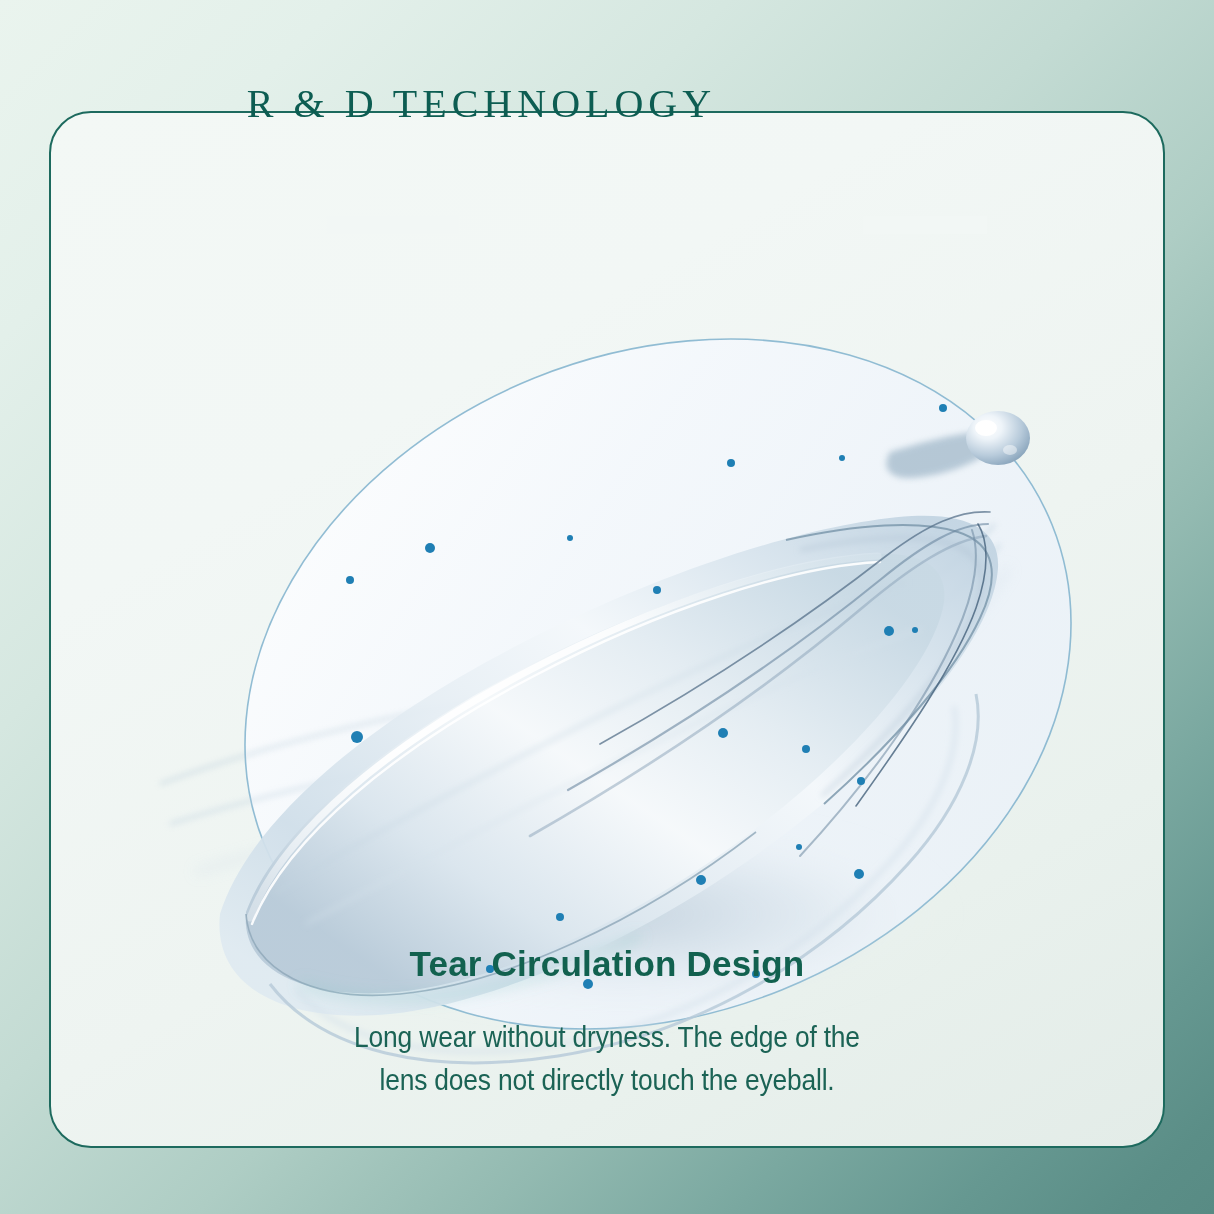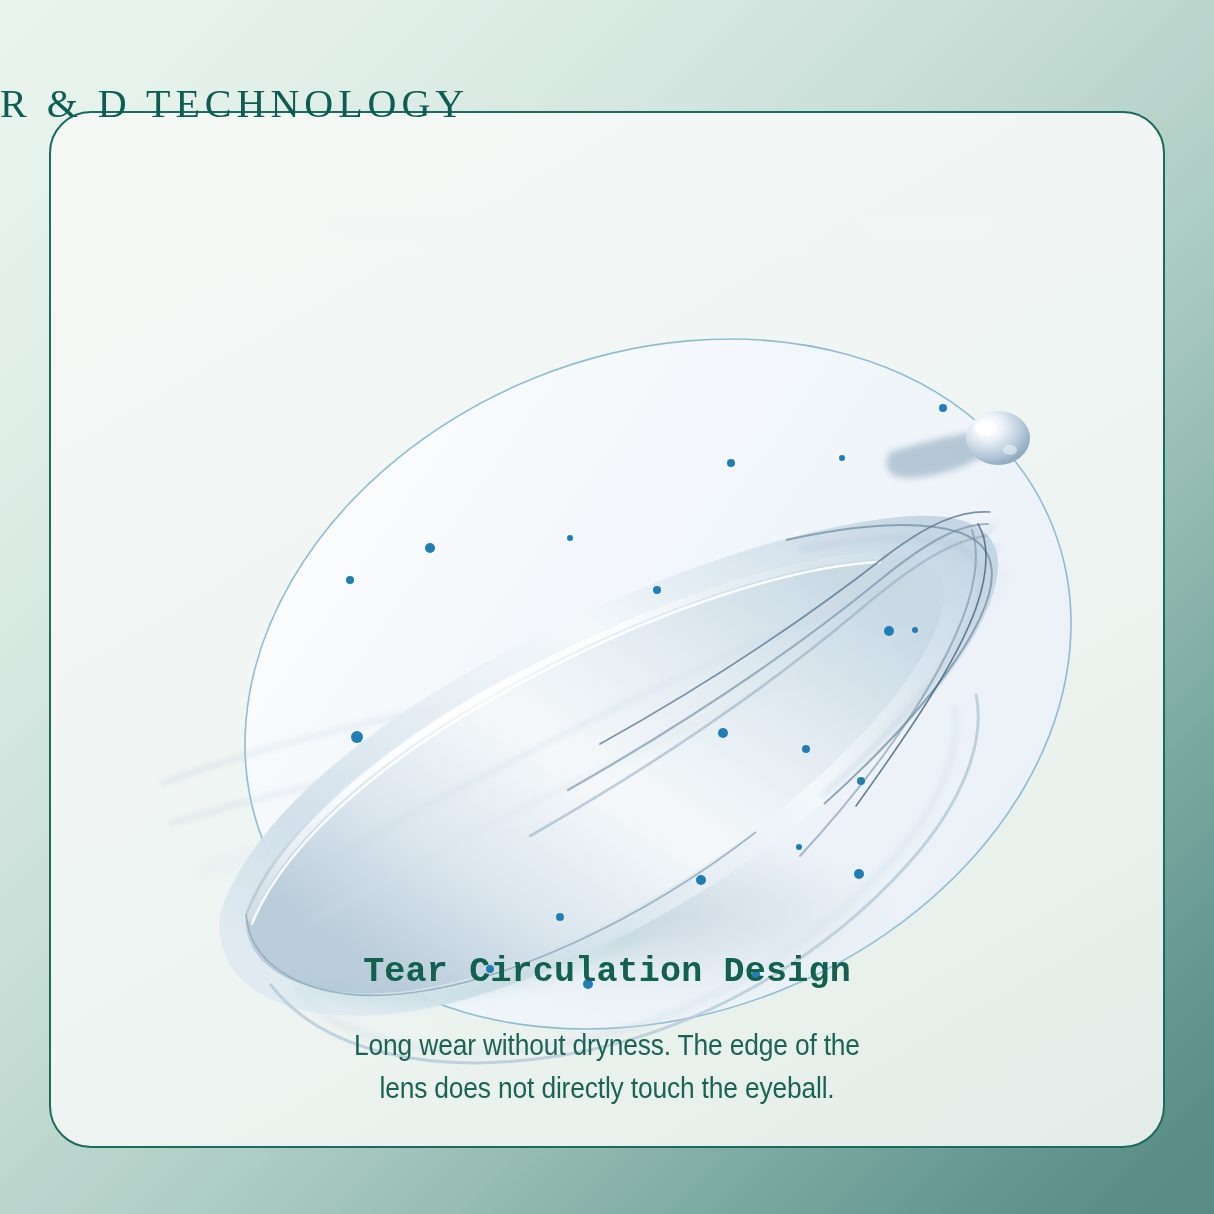--- a/index.html
+++ b/index.html
@@ -63,20 +63,21 @@
   }
   #gap-left  { left: 276px;  width: 132px; }
   #gap-right { left: 812px;  width: 124px; }
 
   
   #title {
     position: absolute;
     left: 0;
     top: 84px;
     width: 963px;
+    text-align: center;
     z-index: 6;
     font-family: "Liberation Serif", "DejaVu Serif", serif;
     font-size: 40px;
     letter-spacing: 5px;
     color: #0d5d52;
     line-height: 1;
     white-space: nowrap;
   }
 
   
@@ -94,27 +95,27 @@
   
   #caption {
     position: absolute;
     left: 0;
     top: 936px;
     width: 1214px;
     text-align: center;
     z-index: 7;
   }
   #headline {
-    font-family: Liberation Mono, monospace;
+    font-family: Liberation Sans, sans-serif;
     font-weight: bold;
     font-size: 35px;
     letter-spacing: 0.2px;
     color: #12614f;
     line-height: 1.15;
-    margin: 16px;
+    margin: 8px;
   }
   #body-copy {
     margin: 32px 0 0 0;
     font-family: "Liberation Sans", sans-serif;
     font-size: 30px;
     font-stretch: condensed;
     transform: scaleX(0.88);
     color: #1b6355;
     line-height: 1.42;
     letter-spacing: -0.2px;

